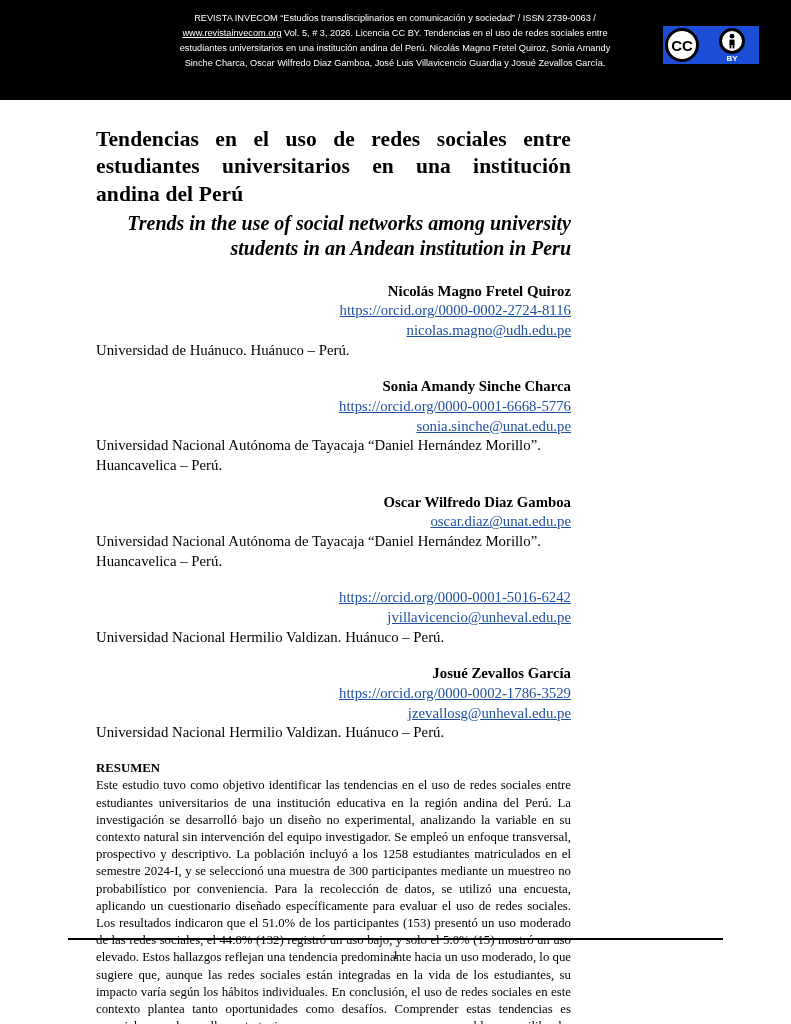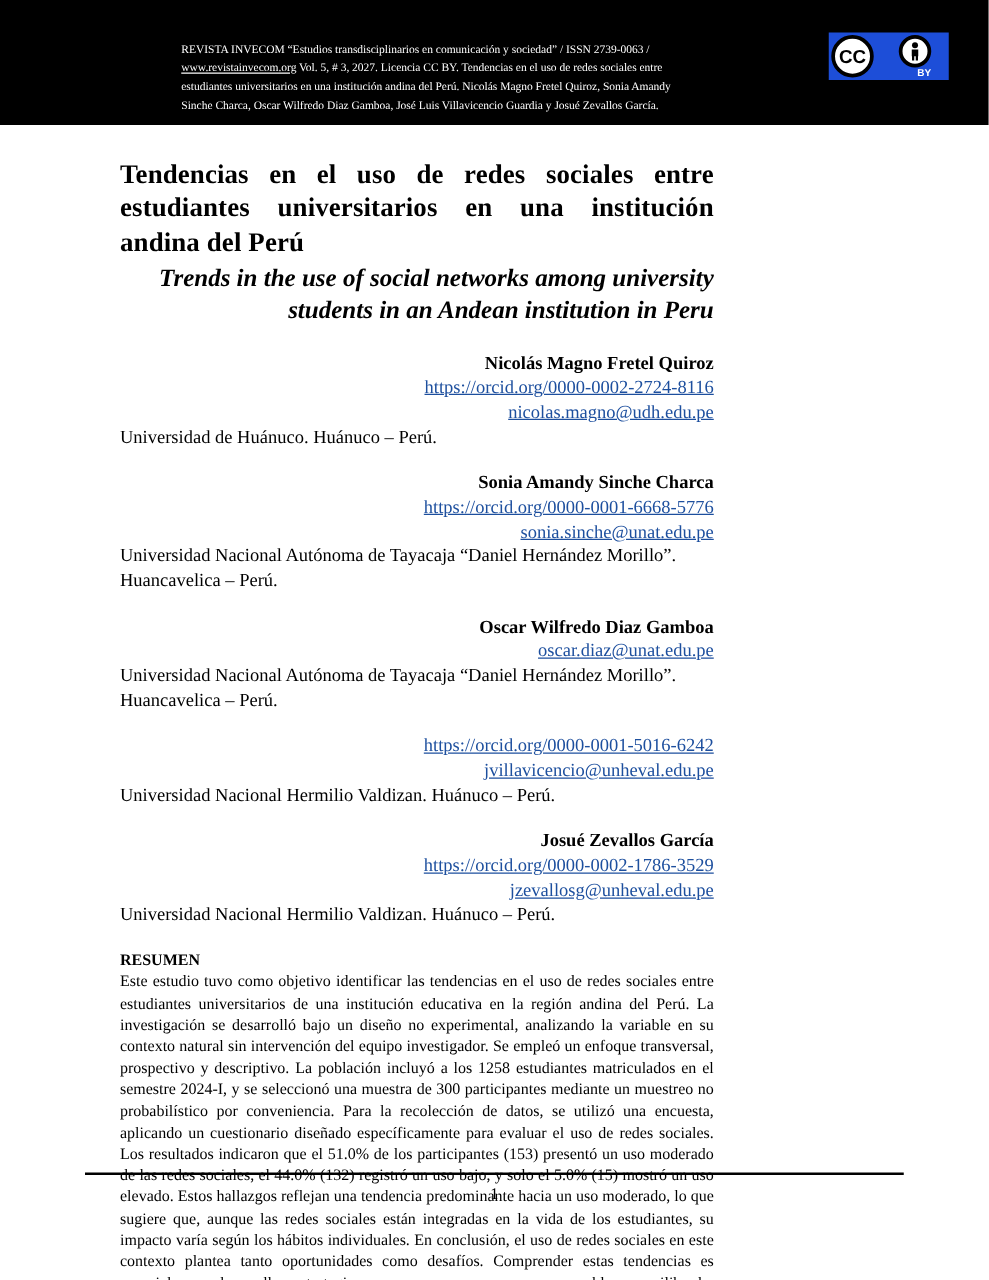--- a/index.html
+++ b/index.html
@@ -70,25 +70,25 @@
     font-size: 4.6px;
     letter-spacing: 0.4px;
     color: #ffffff;
     font-weight: bold;
     margin-top: 2px;
   }
 
   .masthead-text {
     position: absolute;
     left: 145px;
-    top: 32px;
+    top: 11px;
     width: 500px;
-    text-align: left;
-    color: #ffffff;
-    font-family: Liberation Serif, serif;
+    text-align: center;
+    color: #ffffff;
+    font-family: Liberation Sans, sans-serif;
     font-size: 9.2px;
     line-height: 1.62;
   }
   .masthead-text .u {
     text-decoration: underline;
   }
 
   .cc-badge {
     position: absolute;
     left: 663px;
@@ -129,21 +129,21 @@
     top: 2px;
     display: flex;
     align-items: center;
     justify-content: center;
   }
   .by-label {
     position: absolute;
     left: 56px;
     top: 28px;
     width: 26px;
-    text-align: right;
+    text-align: center;
     font-family: "Liberation Sans", sans-serif;
     font-size: 8px;
     font-weight: bold;
     color: #ffffff;
   }
 
   
   .page {
     padding: 0 96px;
     box-sizing: border-box;
@@ -235,21 +235,21 @@
   }
 </style>
 </head>
 <body>
 
 <div class="masthead">
 
 
   <div class="masthead-text">
     <div>REVISTA INVECOM “Estudios transdisciplinarios en comunicación y sociedad” / ISSN 2739-0063 /</div>
-    <div><span class="u">www.revistainvecom.org</span><span> Vol. 5, # 3, 2027. Licencia CC BY. Tendencias en el uso de redes sociales entre</span></div>
+    <div><span class="u">www.revistainvecom.org</span><span> Vol. 5, # 3, 2026. Licencia CC BY. Tendencias en el uso de redes sociales entre</span></div>
     <div>estudiantes universitarios en una institución andina del Perú. Nicolás Magno Fretel Quiroz, Sonia Amandy</div>
     <div>Sinche Charca, Oscar Wilfredo Diaz Gamboa, José Luis Villavicencio Guardia y Josué Zevallos García.</div>
   </div>
 
   <div class="cc-badge">
     <div class="cc-circle">CC</div>
     <div class="by-circle">
       <svg width="14" height="16" viewBox="0 0 14 16">
         <circle cx="7" cy="3.2" r="2.4" fill="#000000"></circle>
         <rect x="4.4" y="6.6" width="5.2" height="5.4" fill="#000000"></rect>

